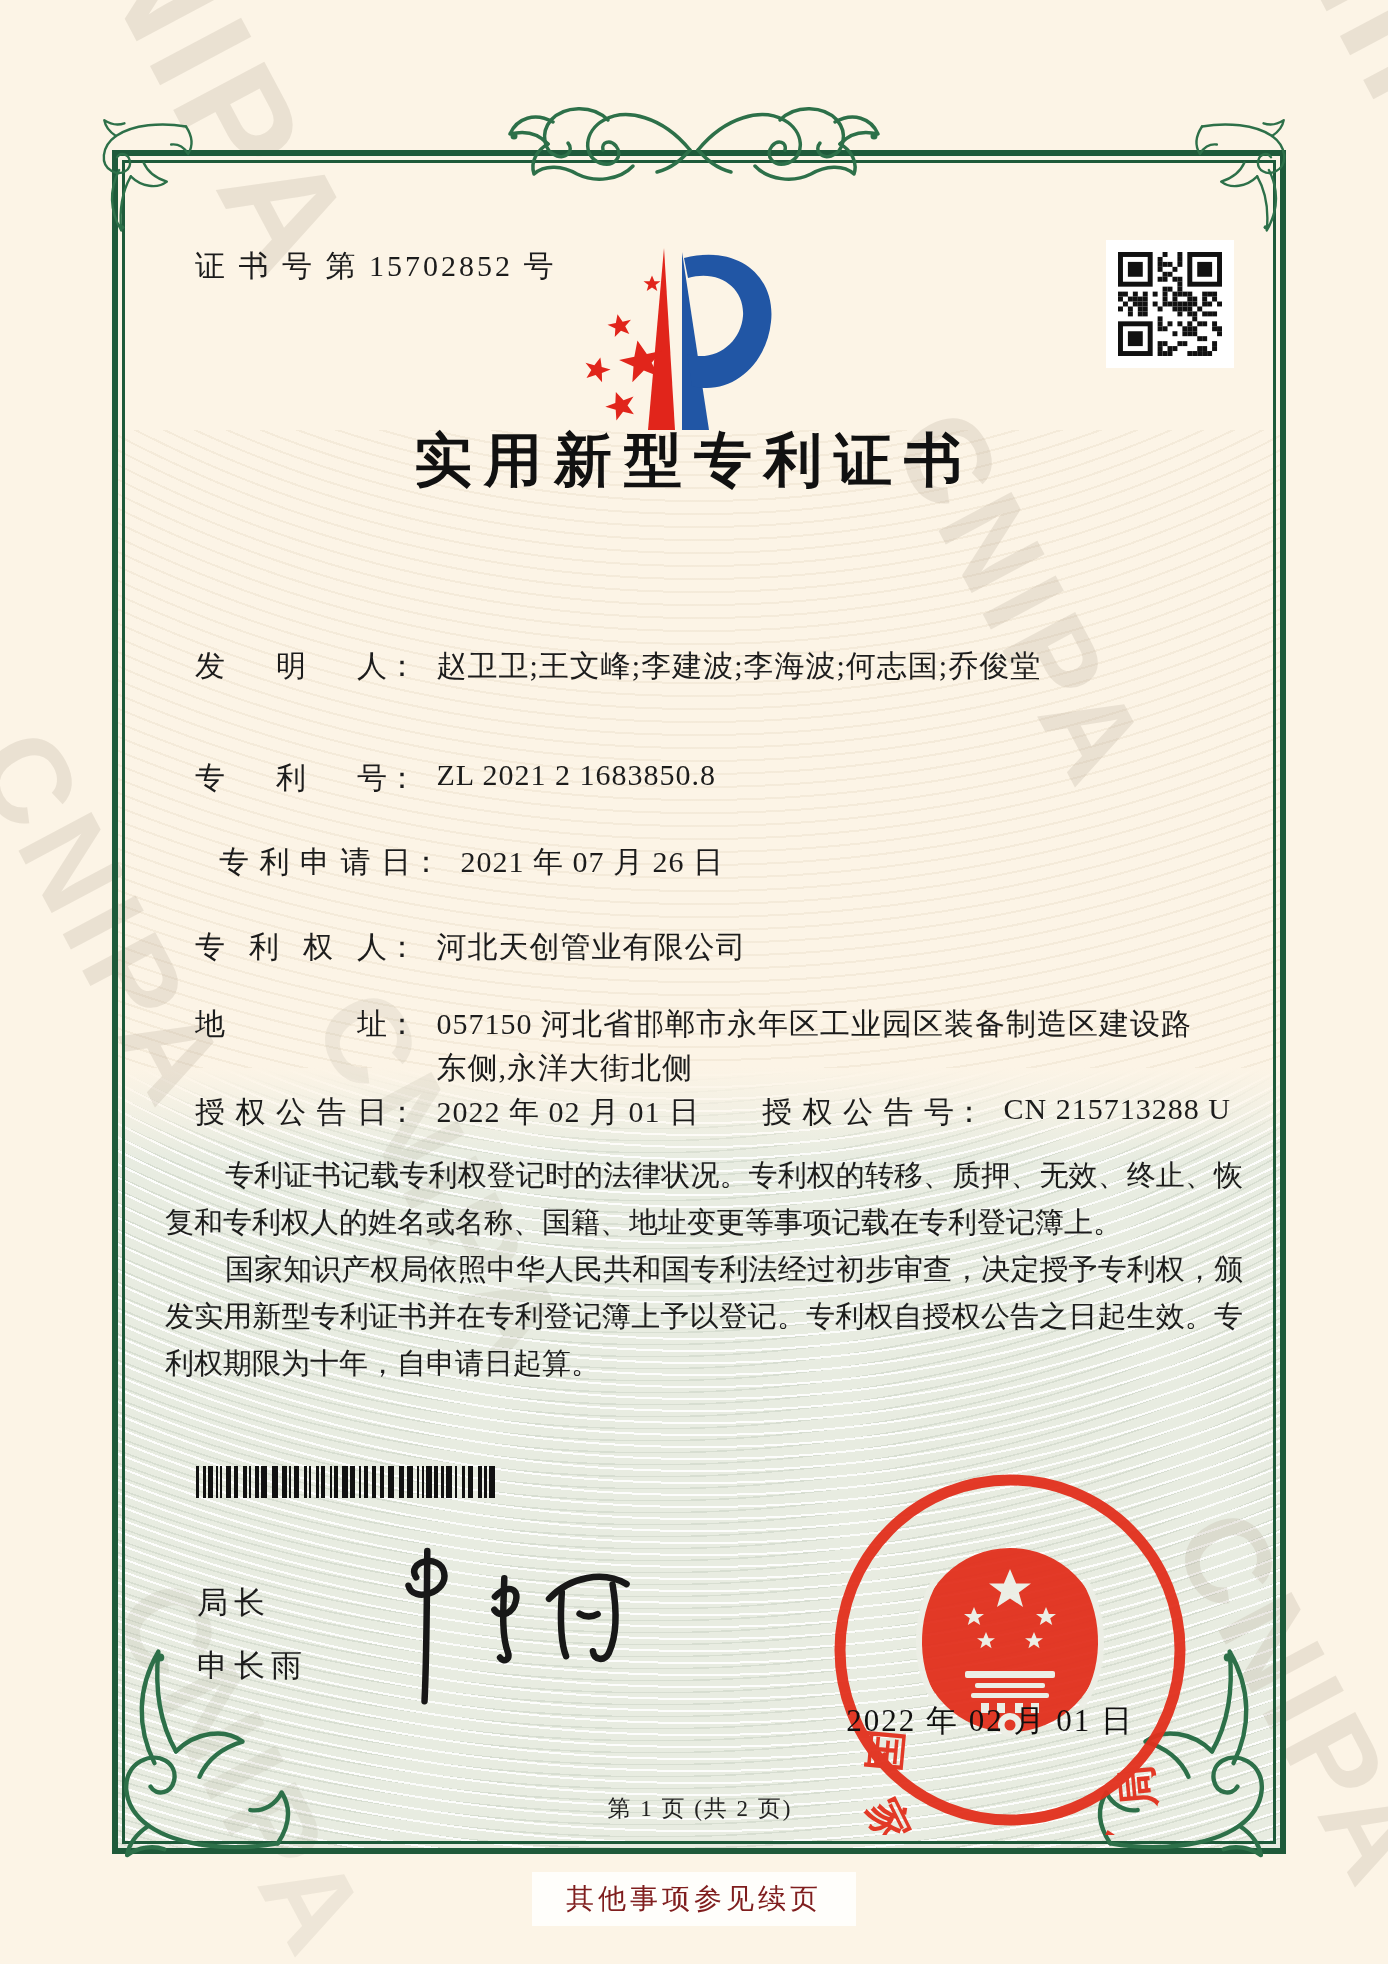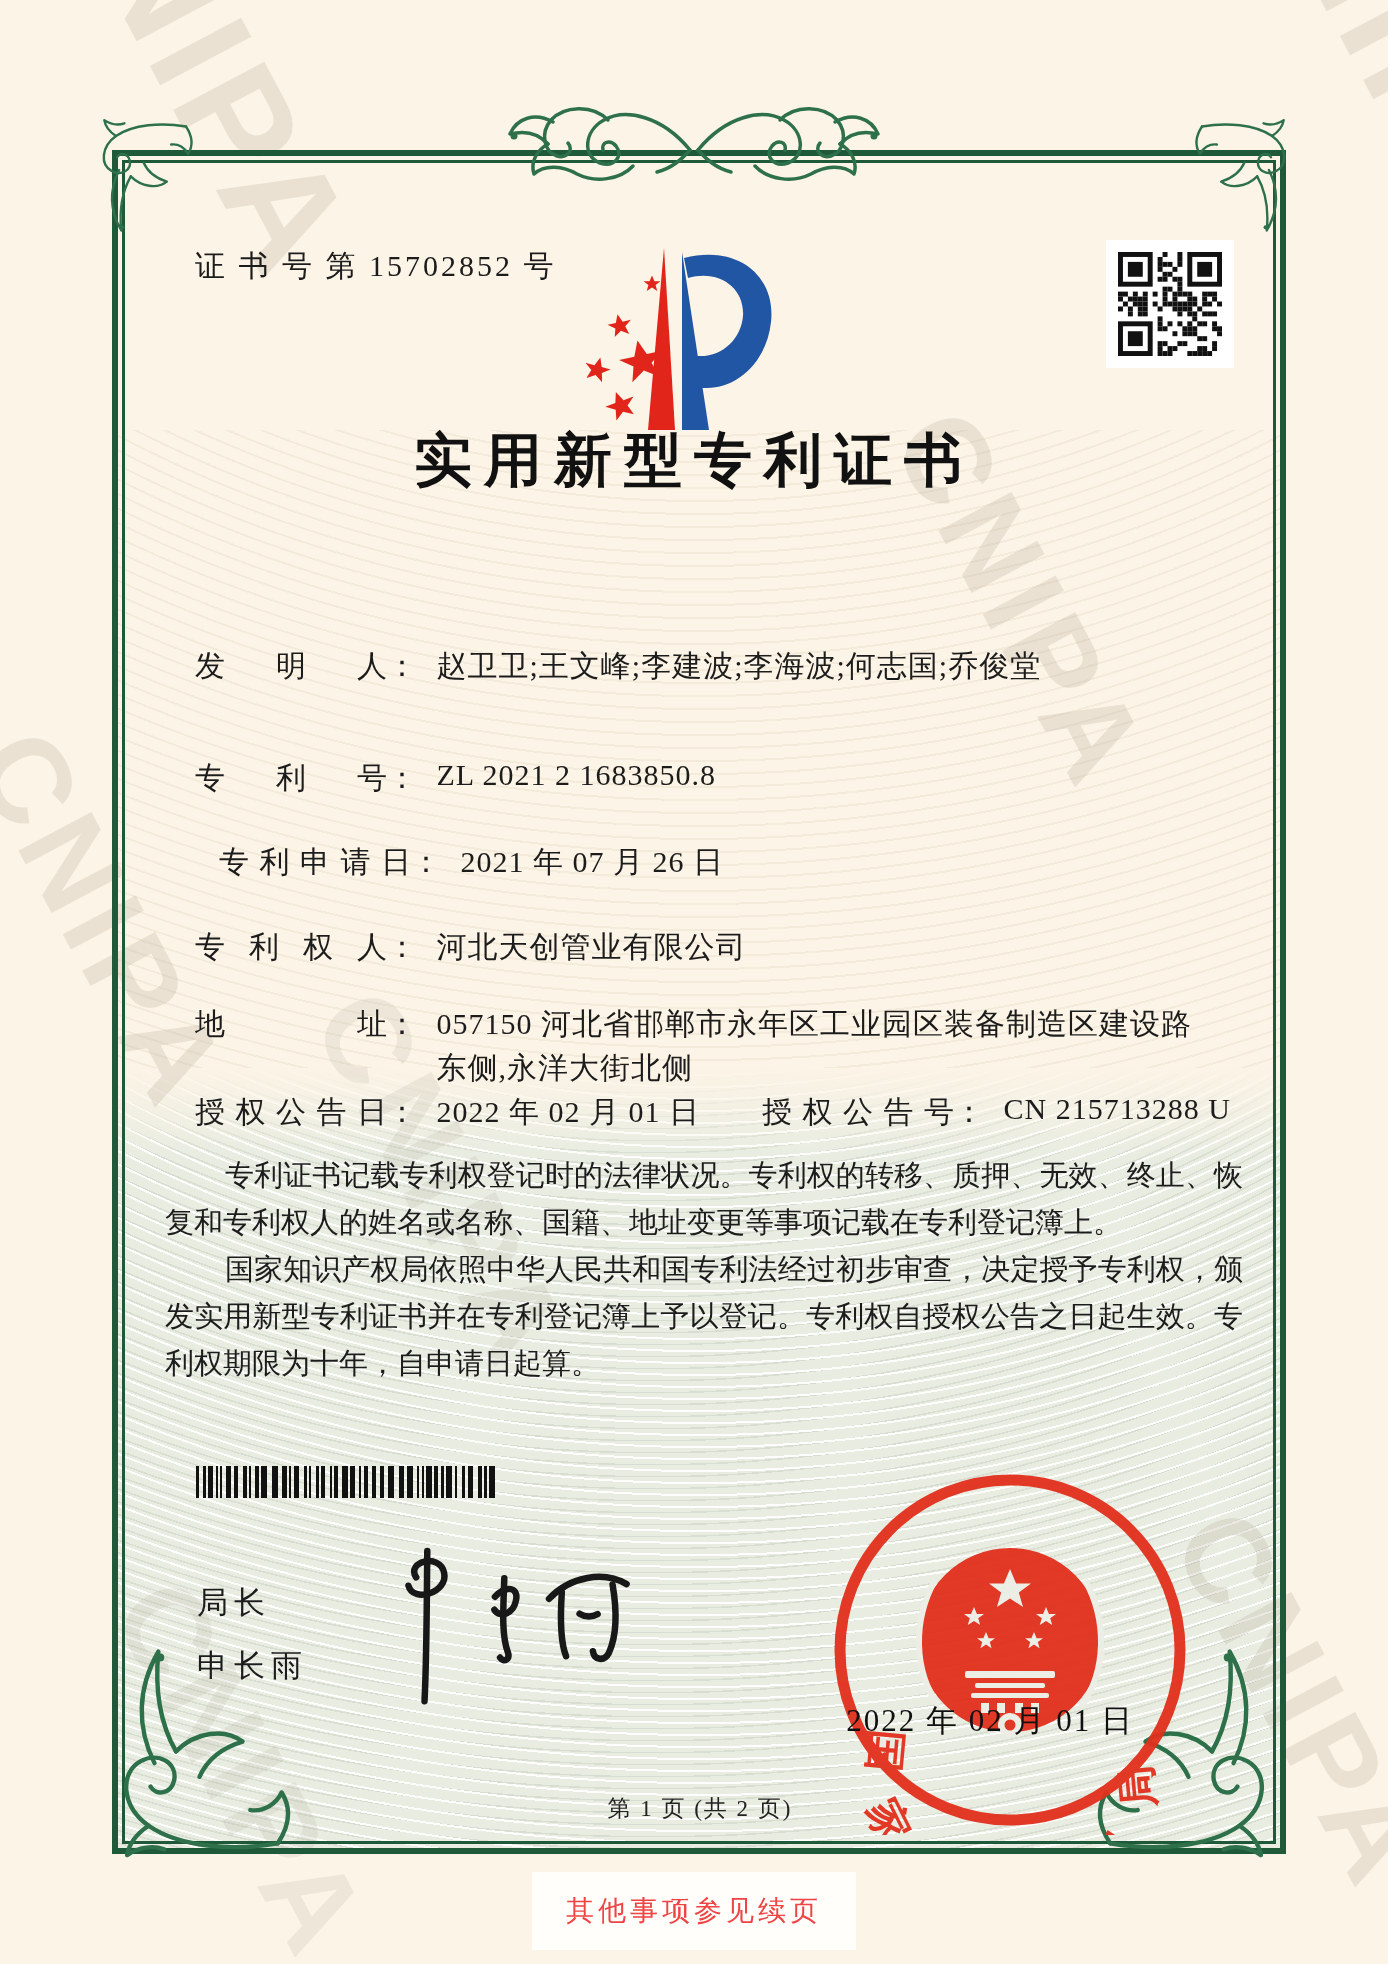--- a/index.html
+++ b/index.html
@@ -83,21 +83,21 @@
      font-family:"Liberation Sans","DejaVu Sans",sans-serif; font-size:31px; font-weight:500; letter-spacing:6px;}
   .director-name{position:absolute; left:197px; top:1645px; z-index:4;
      font-family:"Liberation Sans","DejaVu Sans",sans-serif; font-size:31px; font-weight:500; letter-spacing:6px;}
   .signature{position:absolute; left:380px; top:1538px; width:270px; height:178px; z-index:4; transform:rotate(-2deg);}
   .signature path{fill:none; stroke:#181818; stroke-width:6.5; stroke-linecap:round; stroke-linejoin:round;}
   .seal{position:absolute; left:825px; top:1465px; width:370px; height:370px; z-index:5; opacity:.95;}
   .seal-date{position:absolute; left:828px; top:1700px; width:324px; z-index:6;
      text-align:center; font-size:31px; letter-spacing:2px; color:#101010;}
   .page-info{position:absolute; left:12px; right:0; top:1793px; z-index:4; text-align:center; font-size:23px; letter-spacing:2px; color:#222;}
   .note-wrap{position:absolute; left:0; right:0; top:1872px; z-index:4; text-align:center;}
-  .note{display:inline-block; background:#fffefb; padding:20px 34px; font-size:28px; letter-spacing:4px; color:#ef4444;}
+  .note{display:inline-block; background:#fffefb; padding:8px 34px; font-size:28px; letter-spacing:4px; color:#7f1d1d;}
 </style>
 </head>
 <body>
 
 <div class="page">
 
   <div class="waves-soft"></div>
   <div class="waves"></div>
 
   <div class="wm big" style="left:-50px; top:-40px;">CNIPA</div>

